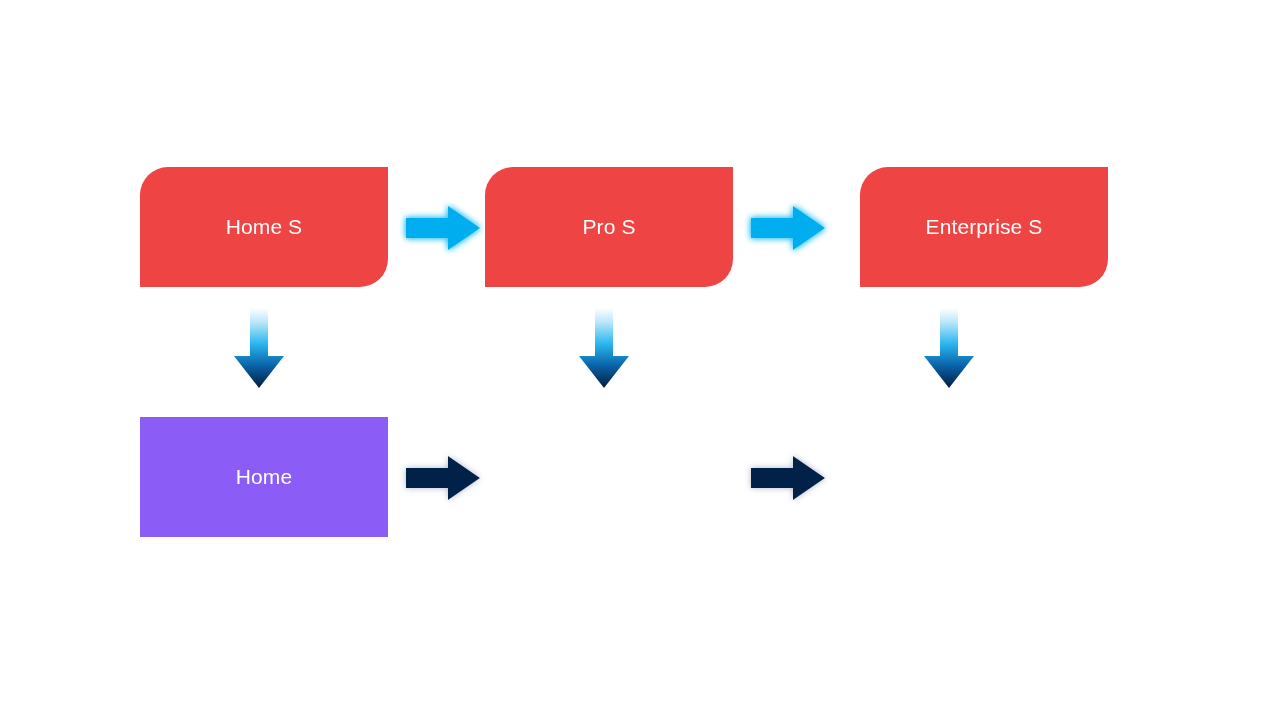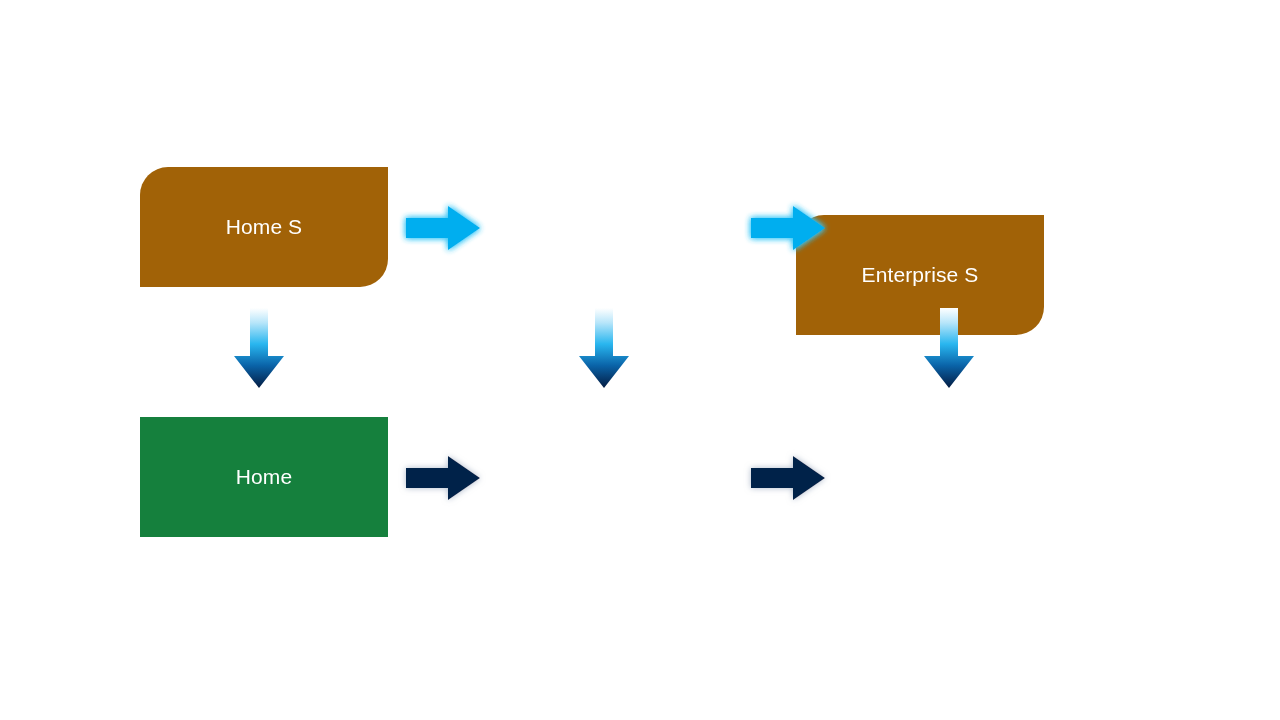--- a/index.html
+++ b/index.html
@@ -42,57 +42,60 @@
     font-size: 21px;
     font-weight: 400;
     line-height: 1.2;
     text-align: center;
     letter-spacing: 0.1px;
     white-space: nowrap;
   }
 
   
   .node.tier-service {
-    background: #a16207;
+    background: #ef4444;
     border-radius: 28px 0 28px 0;
   }
 
   
   .node.tier-product {
-    background: #15803d;
+    background: #8b5cf6;
     border-radius: 0;
   }
 
   
   .arrow {
     position: absolute;
   }
   .arrow svg {
     display: block;
     overflow: visible;
   }
 
   
   .row-top    { top: 167px; }
   .row-bottom { top: 417px; }
 
   
   .col-1 { left: 140px; }
   .col-2 { left: 485px; }
-  .col-3 { left: 796px; margin-top: 48px; }
+  .col-3 { left: 860px; }
 </style>
 </head>
 <body>
 
 <div id="canvas">
 
   <div class="node tier-service row-top col-1">
     <span class="node-label">Home S</span>
   </div>
 
+  <div class="node tier-service row-top col-2">
+    <span class="node-label">Pro S</span>
+  </div>
 
   <div class="node tier-service row-top col-3">
     <span class="node-label">Enterprise S</span>
   </div>
 
   <div class="node tier-product row-bottom col-1">
     <span class="node-label">Home</span>
   </div>
 
 

